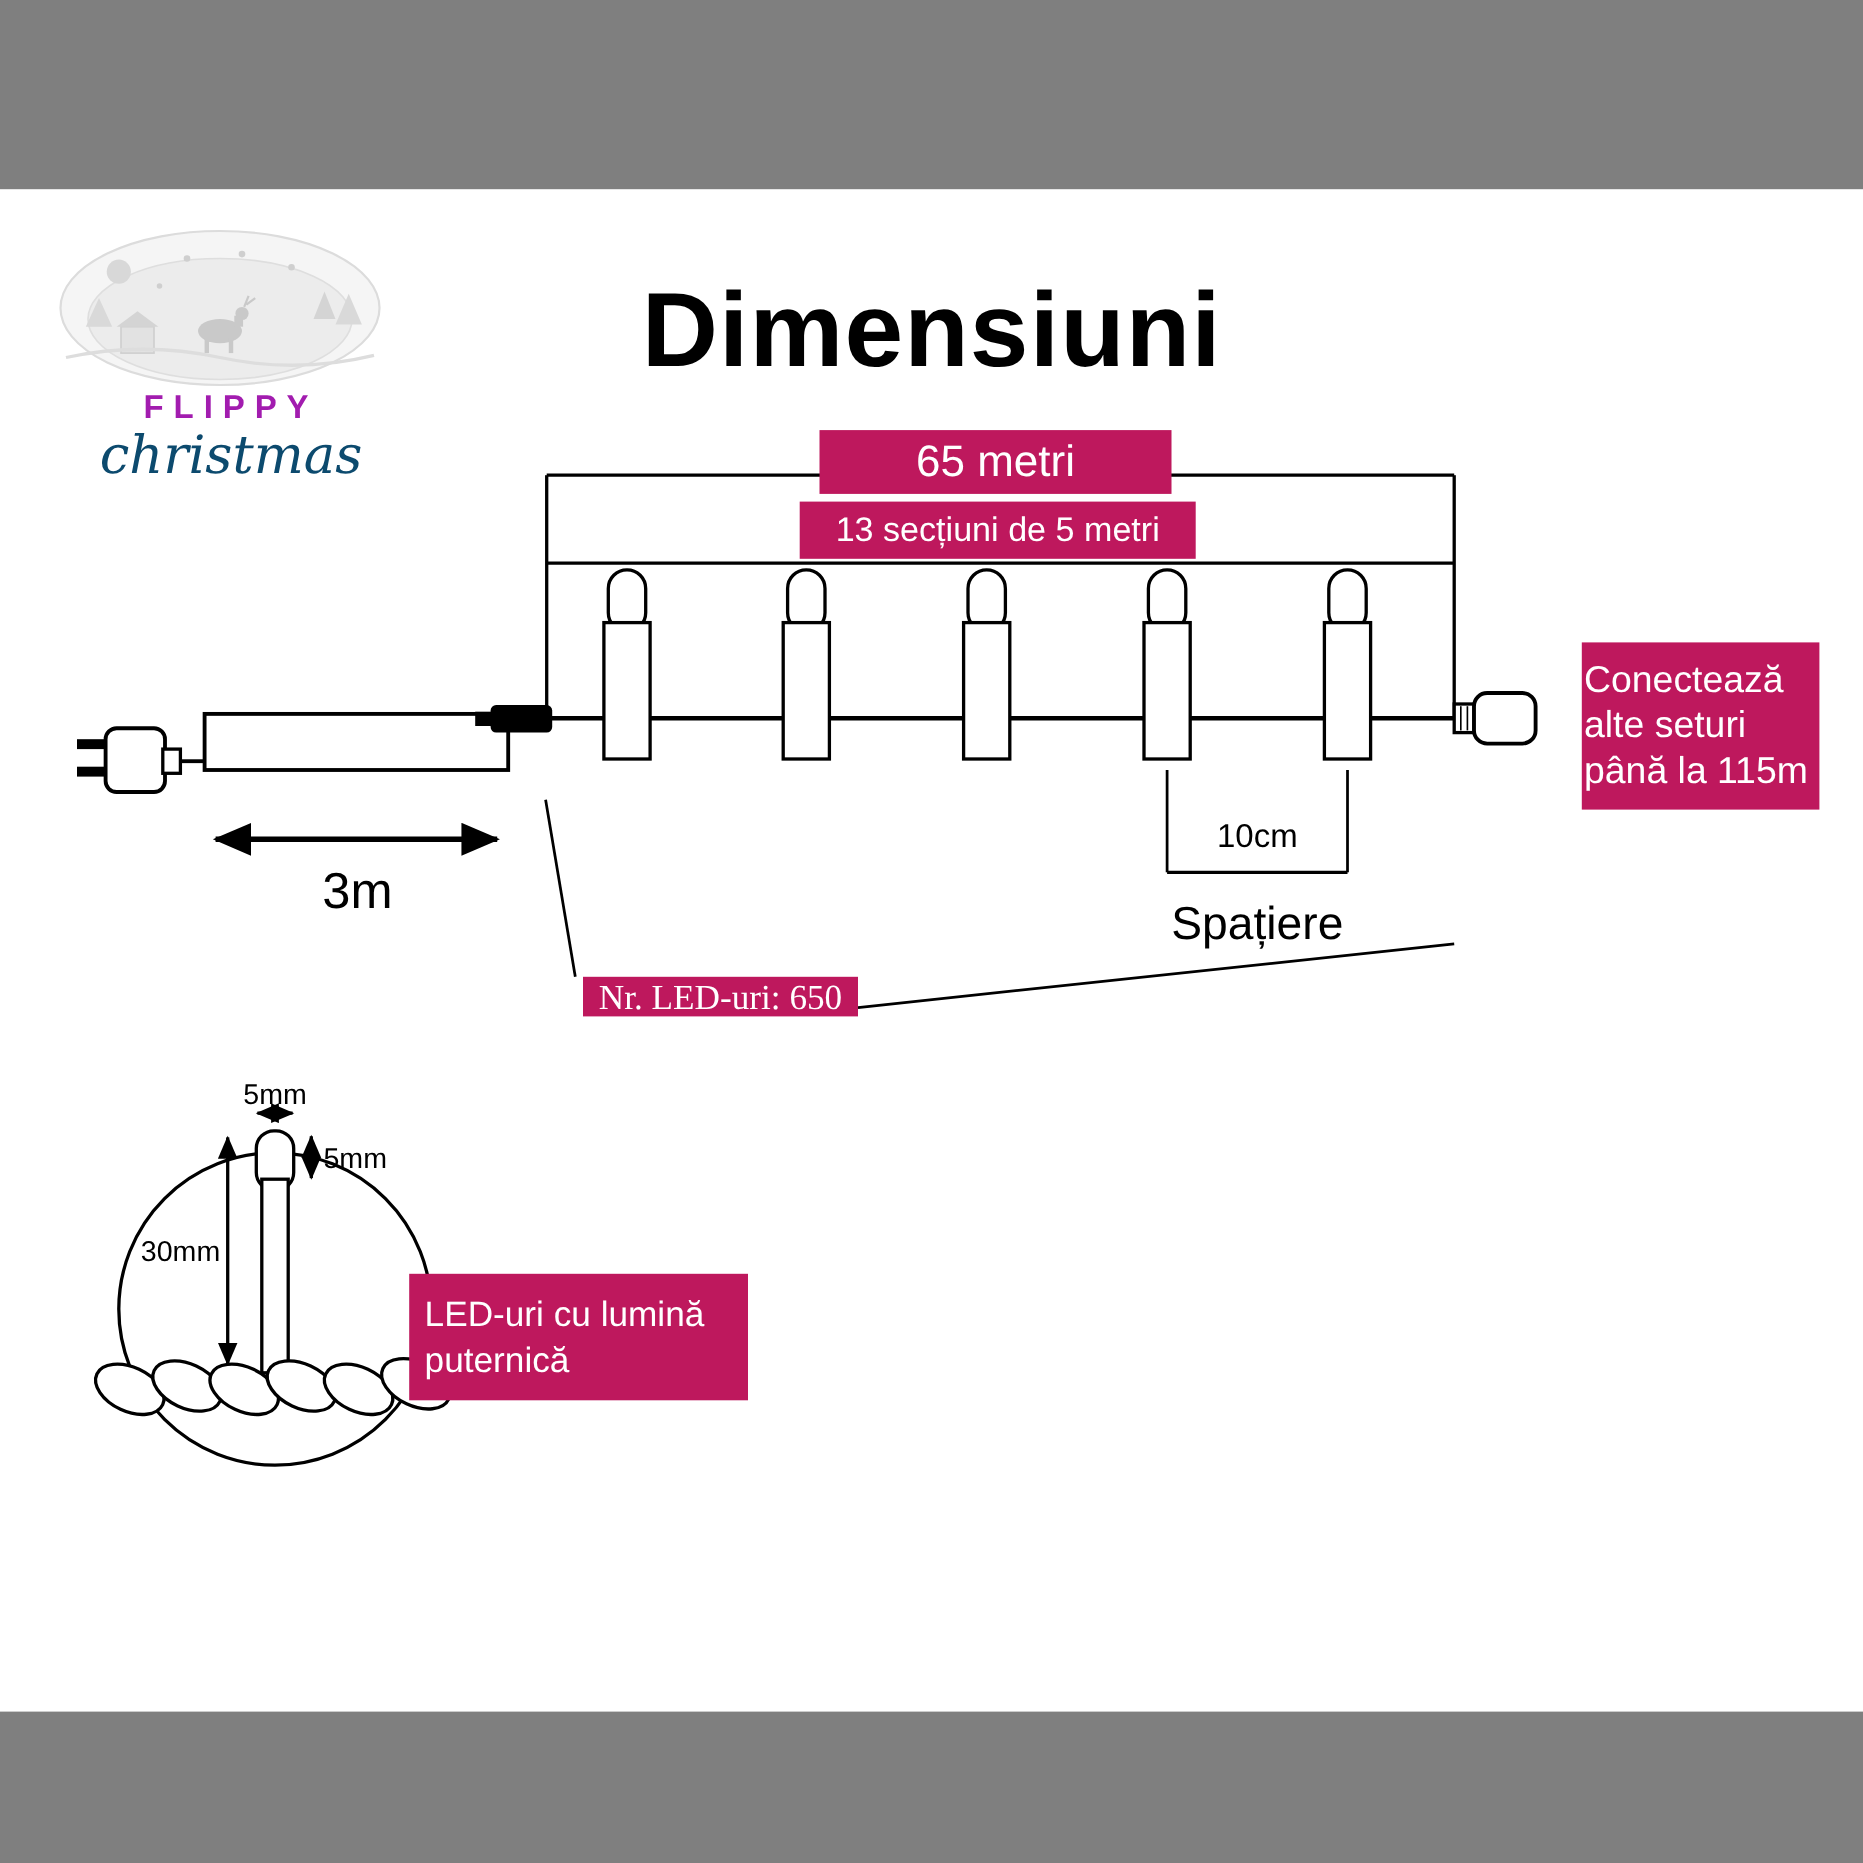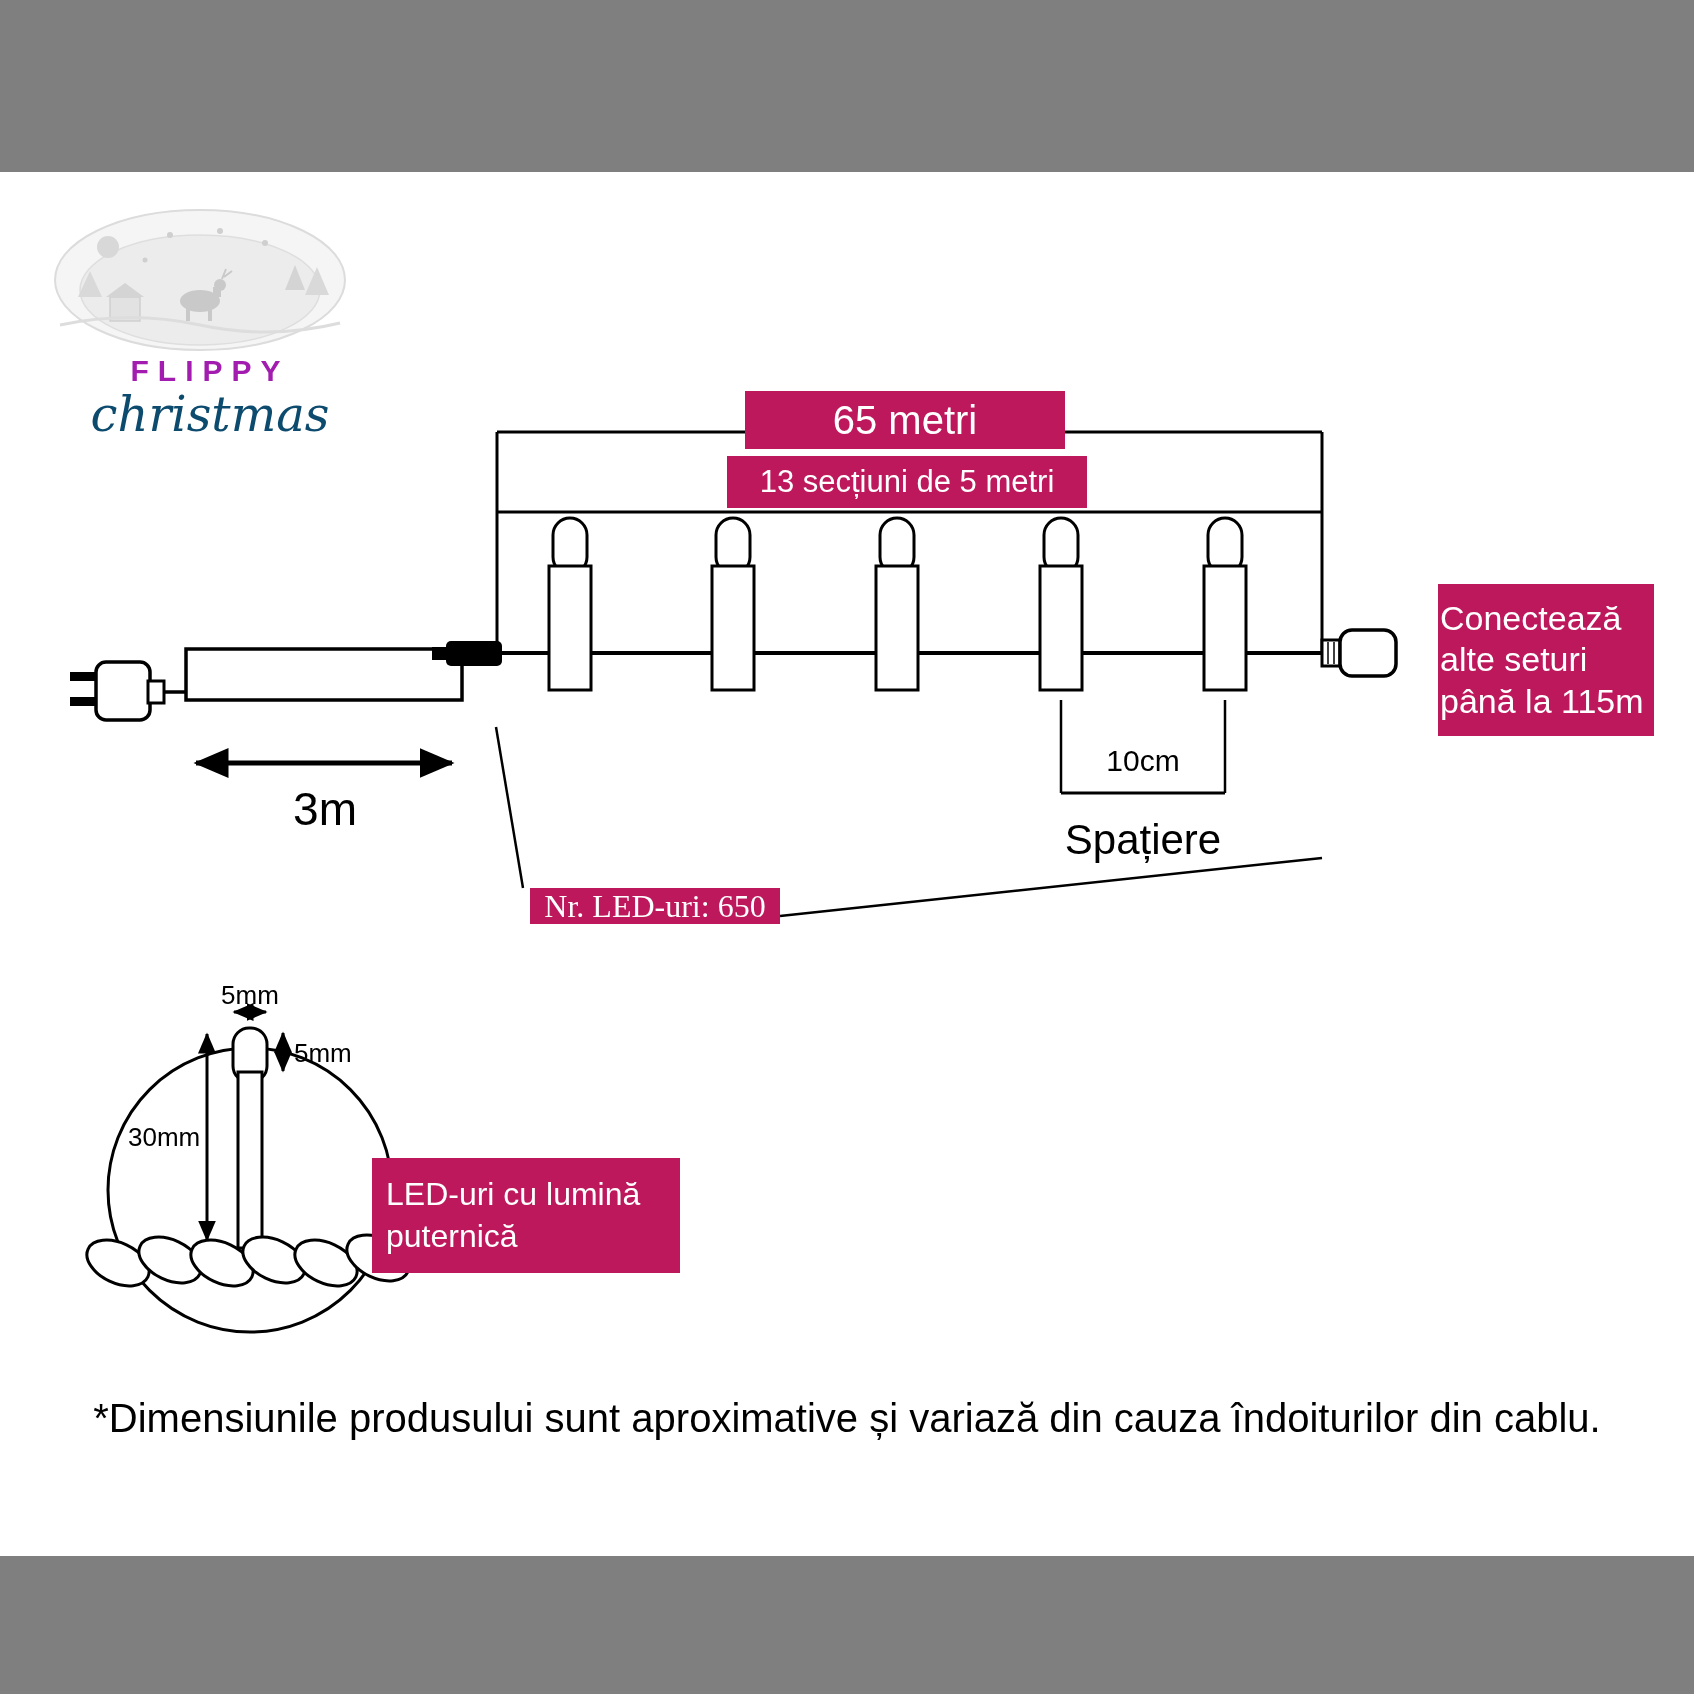--- a/index.html
+++ b/index.html
@@ -152,30 +152,30 @@
         <ellipse cx="274" cy="1260" rx="33" ry="20" transform="rotate(25 274 1260)"></ellipse>
         <ellipse cx="326" cy="1263" rx="33" ry="20" transform="rotate(25 326 1263)"></ellipse>
         <ellipse cx="378" cy="1258" rx="33" ry="20" transform="rotate(25 378 1258)"></ellipse>
       </g>
     </g>
   </svg>
 
   <div id="logo-brand" class="txt">FLIPPY</div>
   <div id="logo-script" class="txt">christmas</div>
 
+  <div id="title" class="txt">Dimensiuni</div>
 
   <div id="box-total" class="blackbox">65 metri</div>
   <div id="box-sections" class="blackbox">13 secțiuni de 5 metri</div>
   <div id="box-connect" class="blackbox">Conectează alte seturi până la 115m</div>
   <div id="box-ledcount" class="blackbox">Nr. LED-uri: 650</div>
 
   <div id="label-3m" class="txt">3m</div>
   <div id="label-10cm" class="txt">10cm</div>
   <div id="label-spatiere" class="txt">Spațiere</div>
 
   <div id="label-5mm-w" class="txt">5mm</div>
   <div id="label-5mm-h" class="txt">5mm</div>
   <div id="label-30mm" class="txt">30mm</div>
   <div id="box-lednote" class="blackbox">LED-uri cu lumină puternică</div>
 
-  <div id="footnote" class="txt">*Dimensiunile produsului sunt aproximative și variază din cauza îndoiturilor din cablu.</div>
 
 </div>
 
 </body></html>

